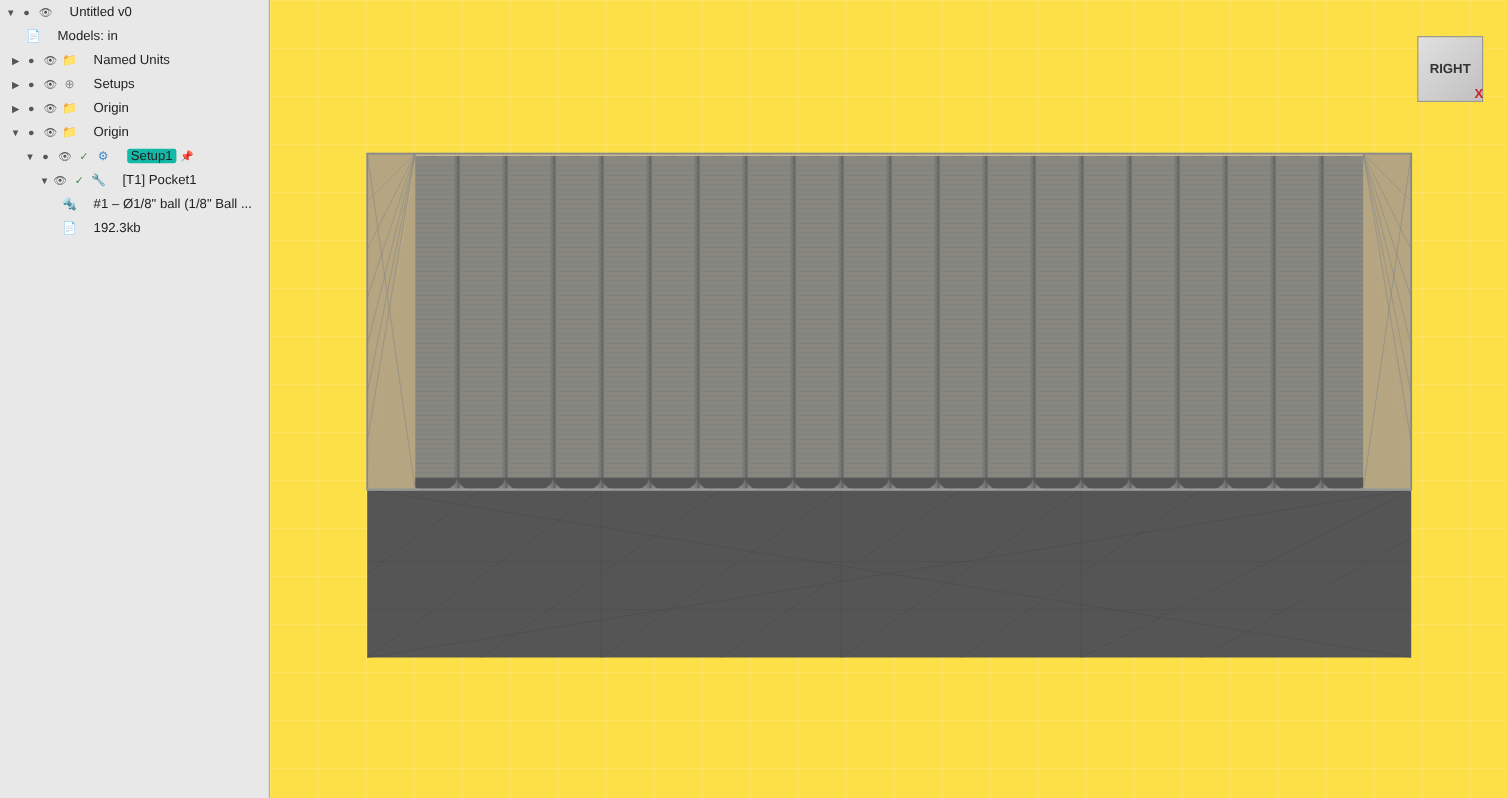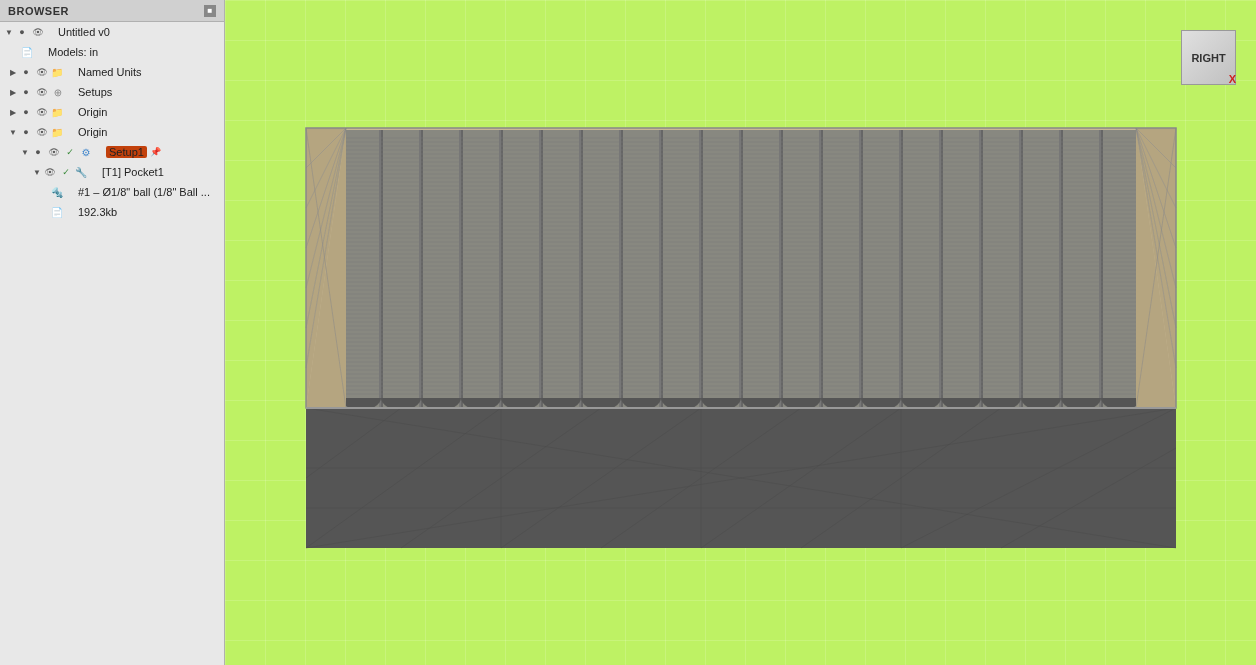--- a/index.html
+++ b/index.html
@@ -84,41 +84,41 @@
       font-size: 9px;
     }
 
     .tree-label {
       font-size: 11px;
       color: #222;
       margin-left: 12px;
     }
 
     .tree-label.highlight {
-      background: #c2410c;
+      background: #14b8a6;
       padding: 0 3px;
       border-radius: 2px;
     }
 
     .folder-icon {
       color: #c8a000;
     }
 
     .tool-icon {
       color: #4488cc;
     }
 
     
     #viewport {
       position: absolute;
       left: 225px;
       top: 0;
       right: 0;
       bottom: 0;
-      background: #bef264;
+      background: #fde047;
       overflow: hidden;
       text-align: center;
     }
 
     #grid-bg {
       position: absolute;
       inset: 0;
       background-image:
         linear-gradient(rgba(255,255,255,0.15) 1px, transparent 1px),
         linear-gradient(90deg, rgba(255,255,255,0.15) 1px, transparent 1px);
@@ -183,26 +183,20 @@
       inset: 0;
       width: 100%;
       height: 100%;
       overflow: visible;
     }
   </style>
 </head>
 <body>
 
 <div id="browser-panel">
-  <div id="browser-header">
-    <span id="browser-title">BROWSER</span>
-    <div id="browser-close-btn" style="width:12px;height:12px;background:#888;display:flex;align-items:center;justify-content:center;cursor:pointer;">
-      <span style="font-size:8px;color:white;">■</span>
-    </div>
-  </div>
 
   <div class="tree-item">
     <span class="tree-arrow">▼</span>
     <span class="tree-icon" style="color:#555;font-size:9px;">●</span>
     <span class="tree-icon eye-icon">👁</span>
     <span class="tree-label">Untitled v0</span>
   </div>
 
   <div class="tree-item" style="padding-left:20px;">
     <span class="tree-icon" style="color:#888;font-size:10px;">📄</span>

